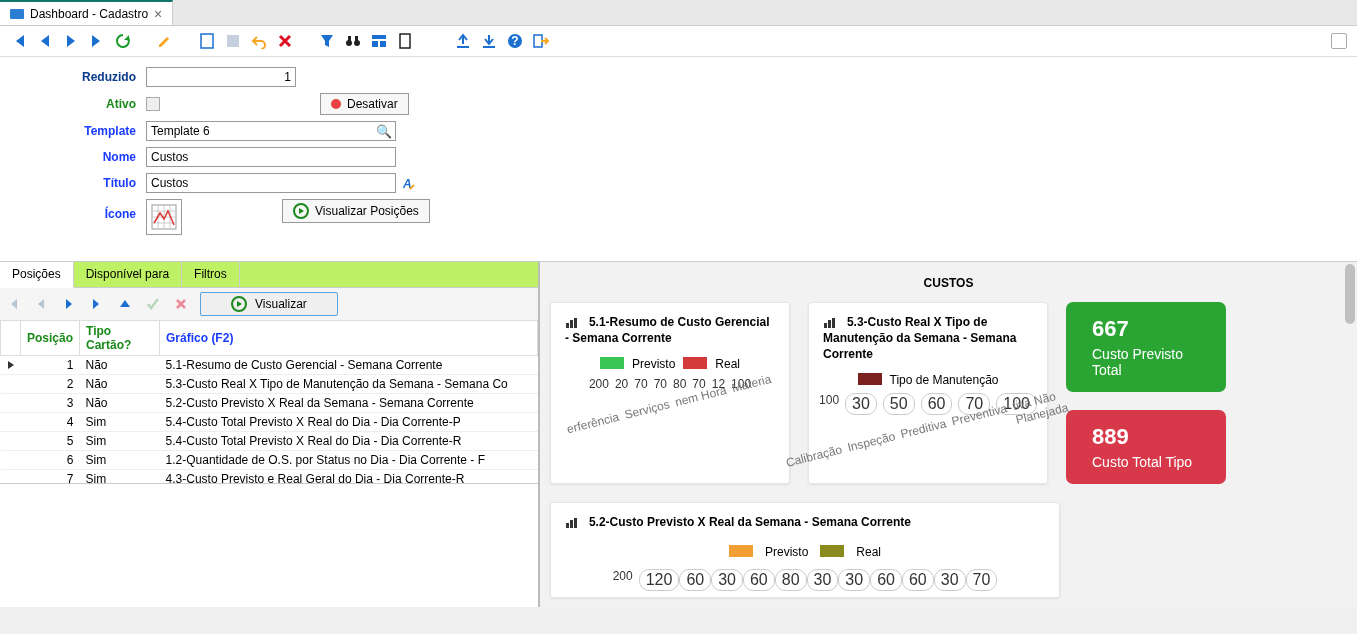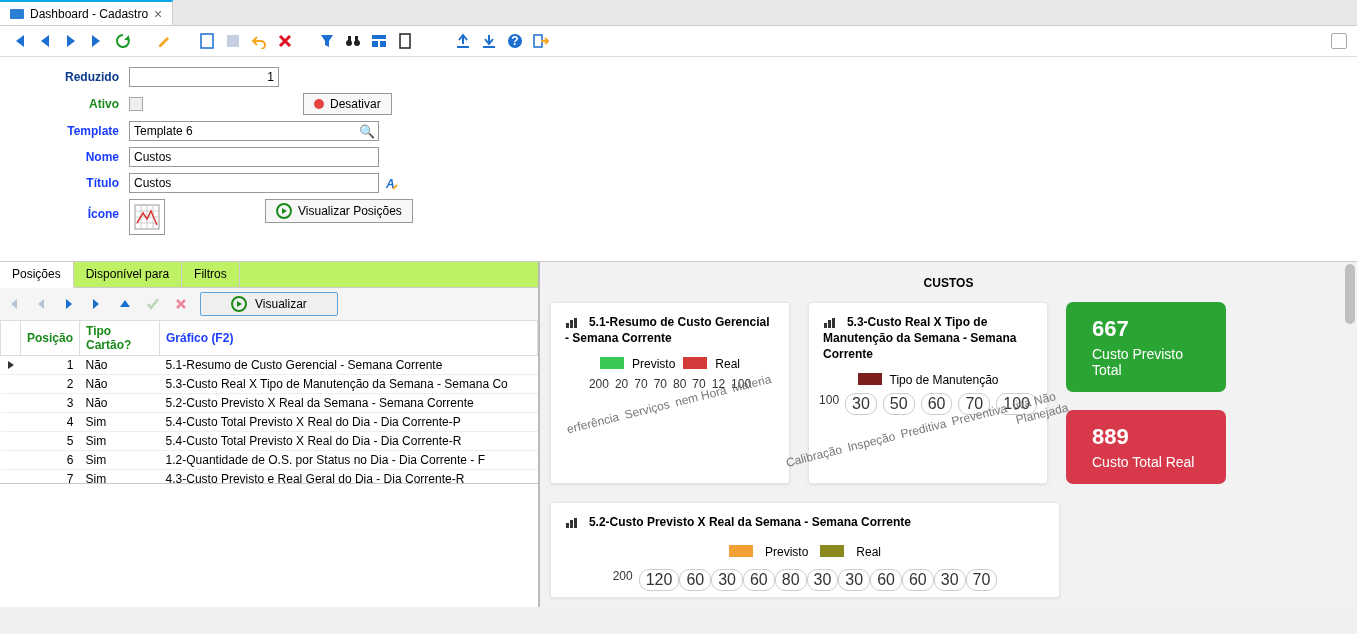--- a/index.html
+++ b/index.html
@@ -1,28 +1,28 @@
 <!DOCTYPE html>
 <html><head>
 <meta charset="utf-8">
 <style>
   * { box-sizing: border-box; margin: 0; padding: 0; font-family: "Segoe UI", Tahoma, sans-serif; font-size: 12px; }
   body { background: #f0f0f0; width: 1357px; height: 634px; overflow: hidden; }
   
   .tab-bar { background: #e8e8e8; display: flex; height: 26px; border-bottom: 1px solid #ccc; }
-  .tab { background: #fff; padding: 4px 10px; display: flex; align-items: center; gap: 6px; border-right: 1px solid #ccc; border-top: 2px solid #0ea5e9; }
+  .tab { background: #fff; padding: 4px 10px; display: flex; align-items: center; gap: 6px; border-right: 1px solid #ccc; border-top: 2px solid #0f766e; }
   .tab-icon { width: 14px; height: 10px; background: #2a7fd4; border-radius: 1px; }
   .tab-close { font-size: 14px; color: #666; cursor: pointer; }
   
   .toolbar { background: #fff; padding: 6px 10px; display: flex; align-items: center; gap: 8px; border-bottom: 1px solid #ddd; }
   .tool-btn { width: 18px; height: 18px; display: flex; align-items: center; justify-content: center; cursor: pointer; }
   .tool-sep { width: 8px; }
   .checkbox-right { margin-left: auto; width: 16px; height: 16px; border: 1px solid #aaa; border-radius: 2px; }
   
-  .form-area { background: #fff; padding: 10px 10px 20px 9px; }
+  .form-area { background: #fff; padding: 10px 10px 20px 26px; }
   .form-row { display: flex; align-items: center; margin-bottom: 6px; }
   .form-label { width: 120px; text-align: right; padding-right: 10px; font-weight: bold; font-size: 12px; }
   .lbl-red { color: #0a3a8a; }
   .lbl-green { color: #1a8a1a; font-weight: bold; }
   .lbl-blue { color: #1a3cff; font-weight: bold; }
   .form-input { border: 1px solid #999; padding: 2px 4px; height: 20px; background: #fff; }
   .w150 { width: 150px; text-align: right; }
   .w250 { width: 250px; }
   .cb-small { width: 14px; height: 14px; border: 1px solid #aaa; background: #eee; margin-right: 10px; }
   .btn { border: 1px solid #999; background: #f7f7f7; padding: 3px 10px; display: flex; align-items: center; gap: 6px; cursor: pointer; }
@@ -427,21 +427,21 @@
             <span>tiva Não Planejada</span>
           </div>
       </div>
       <div class="big-stack">
         <div class="big-card bc-green">
           <div class="big-num">667</div>
           <div class="big-lbl">Custo Previsto Total</div>
         </div>
         <div class="big-card bc-red">
           <div class="big-num">889</div>
-          <div class="big-lbl">Custo Total Real</div>
+          <div class="big-lbl">Custo Total Tipo</div>
         </div>
       </div>
     </div>
     <div class="card card-52">
       <div class="card-header">
         <span class="chart-icon"><svg width="14" height="12">
               <rect x="1" y="6" width="3" height="5" fill="#333"></rect>
               <rect x="5" y="3" width="3" height="8" fill="#333"></rect>
               <rect x="9" y="1" width="3" height="10" fill="#333"></rect>
             </svg></span>

